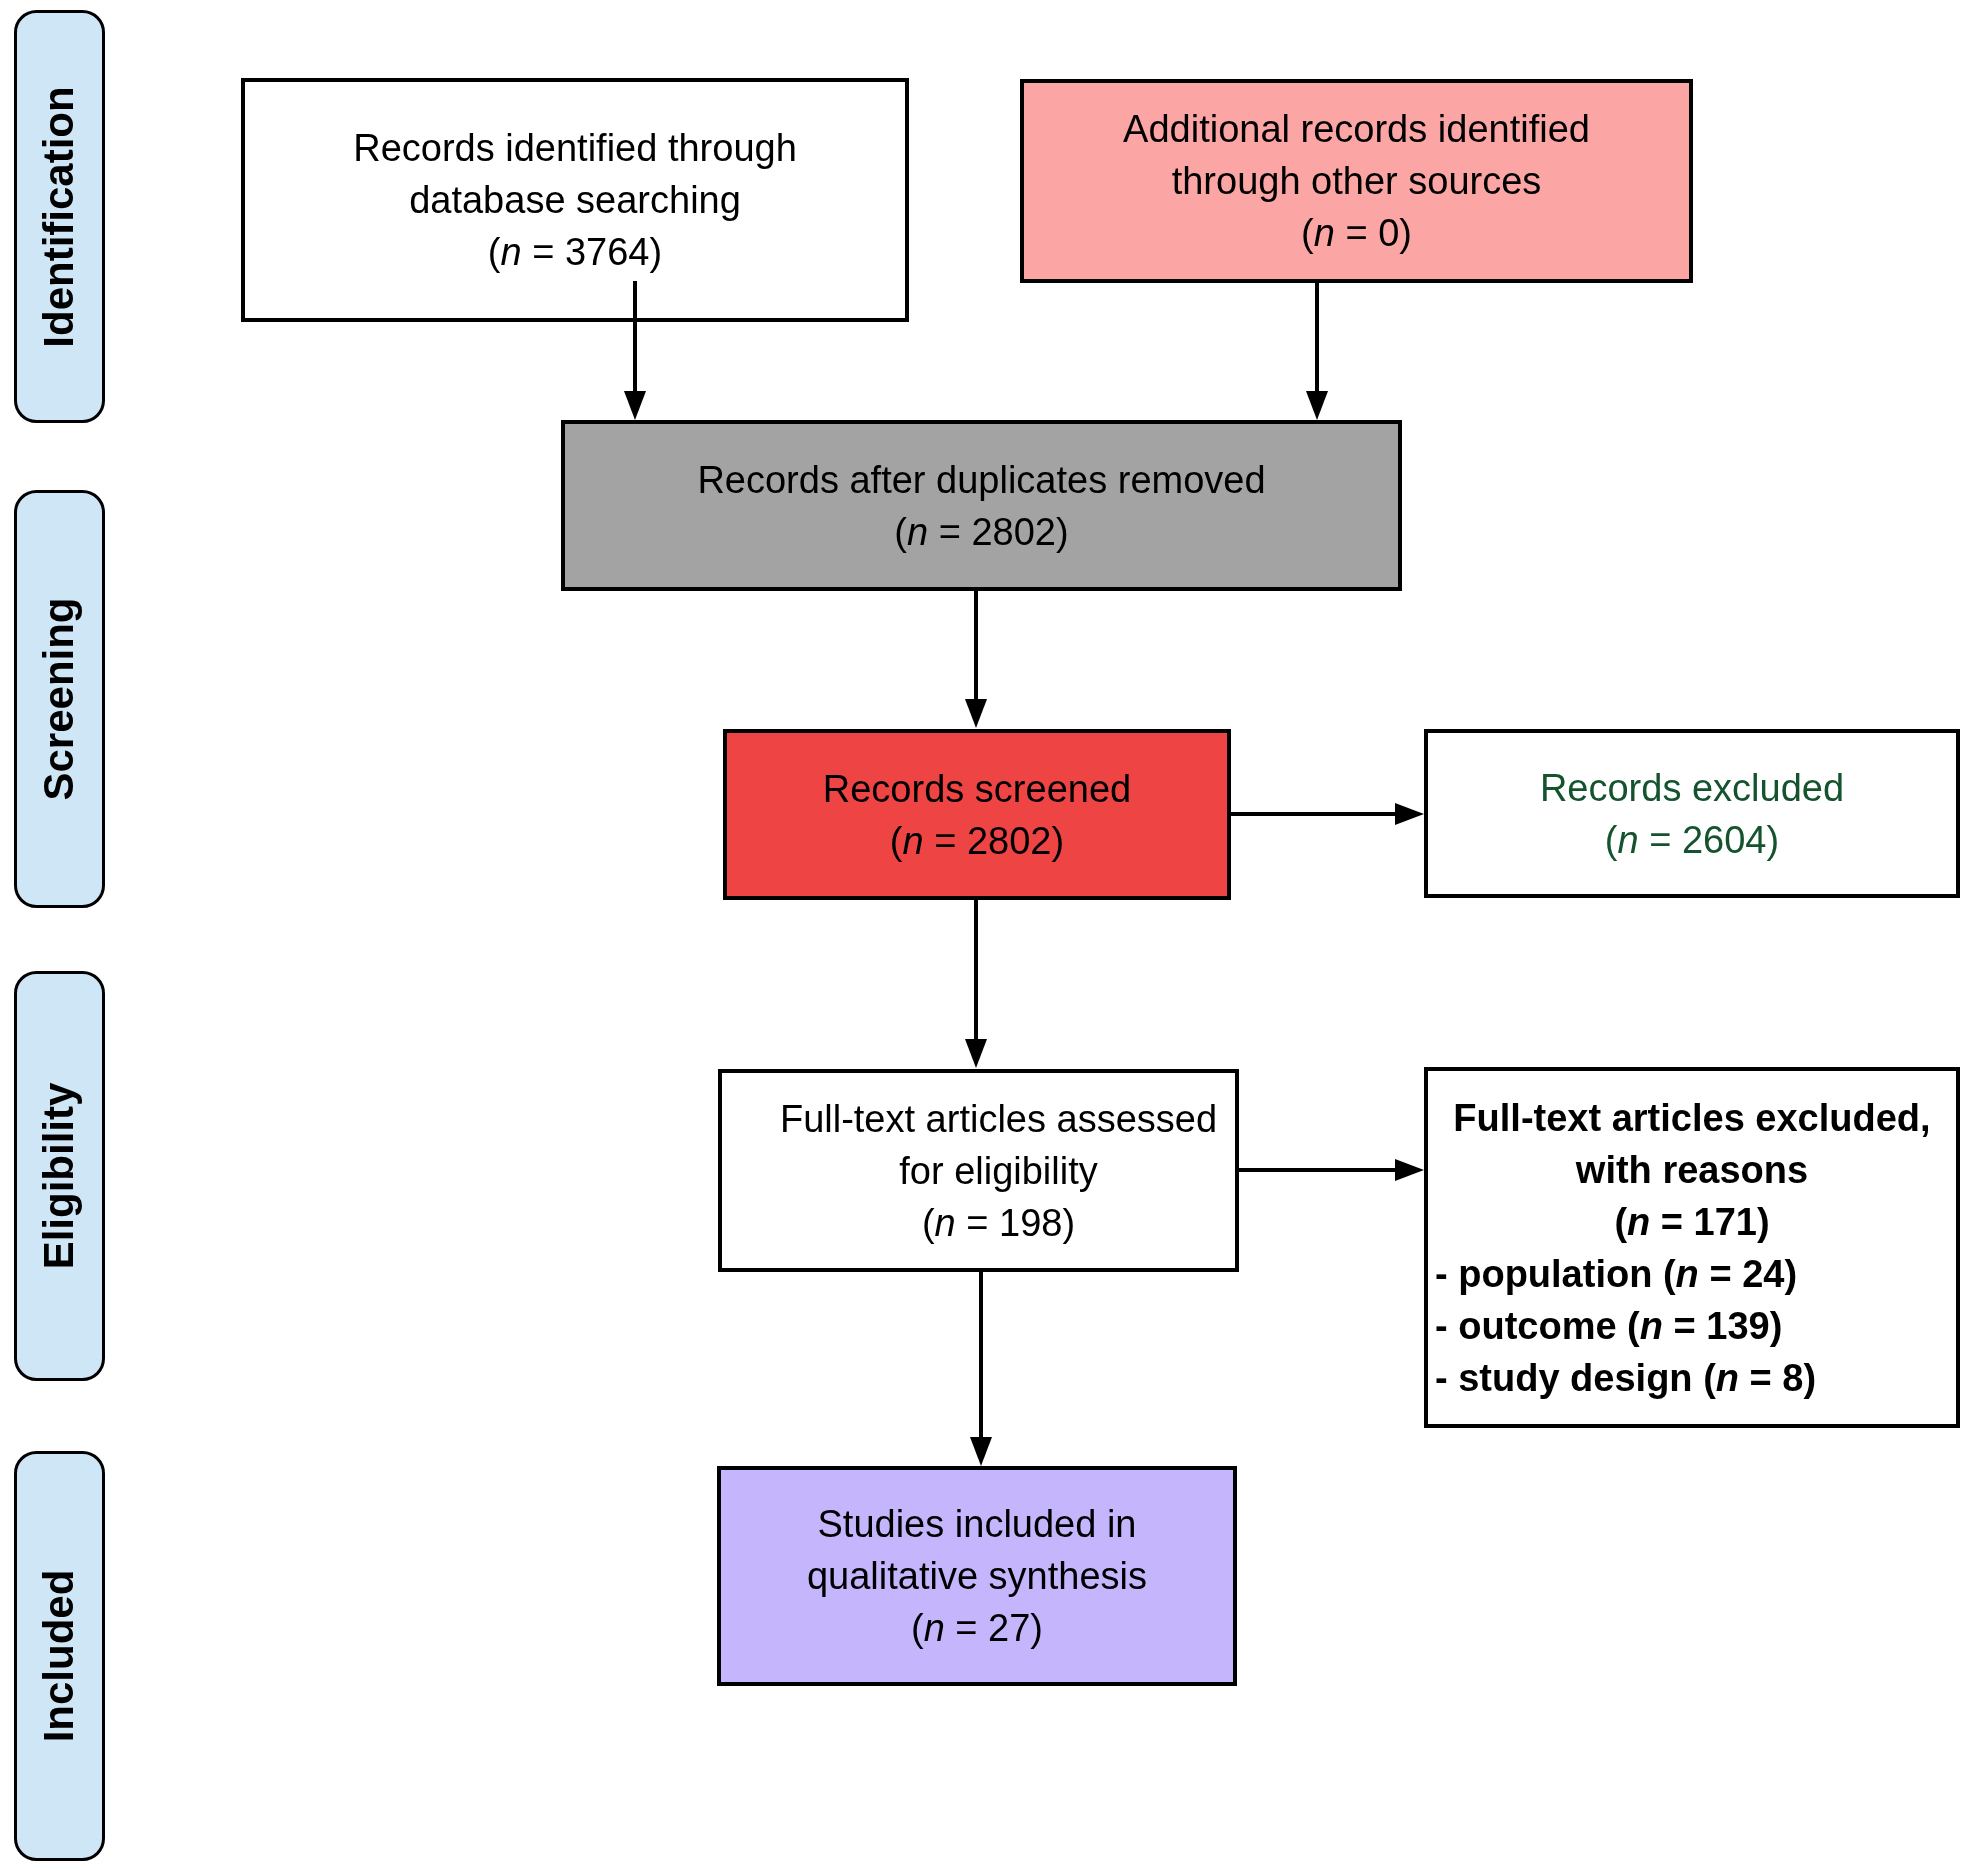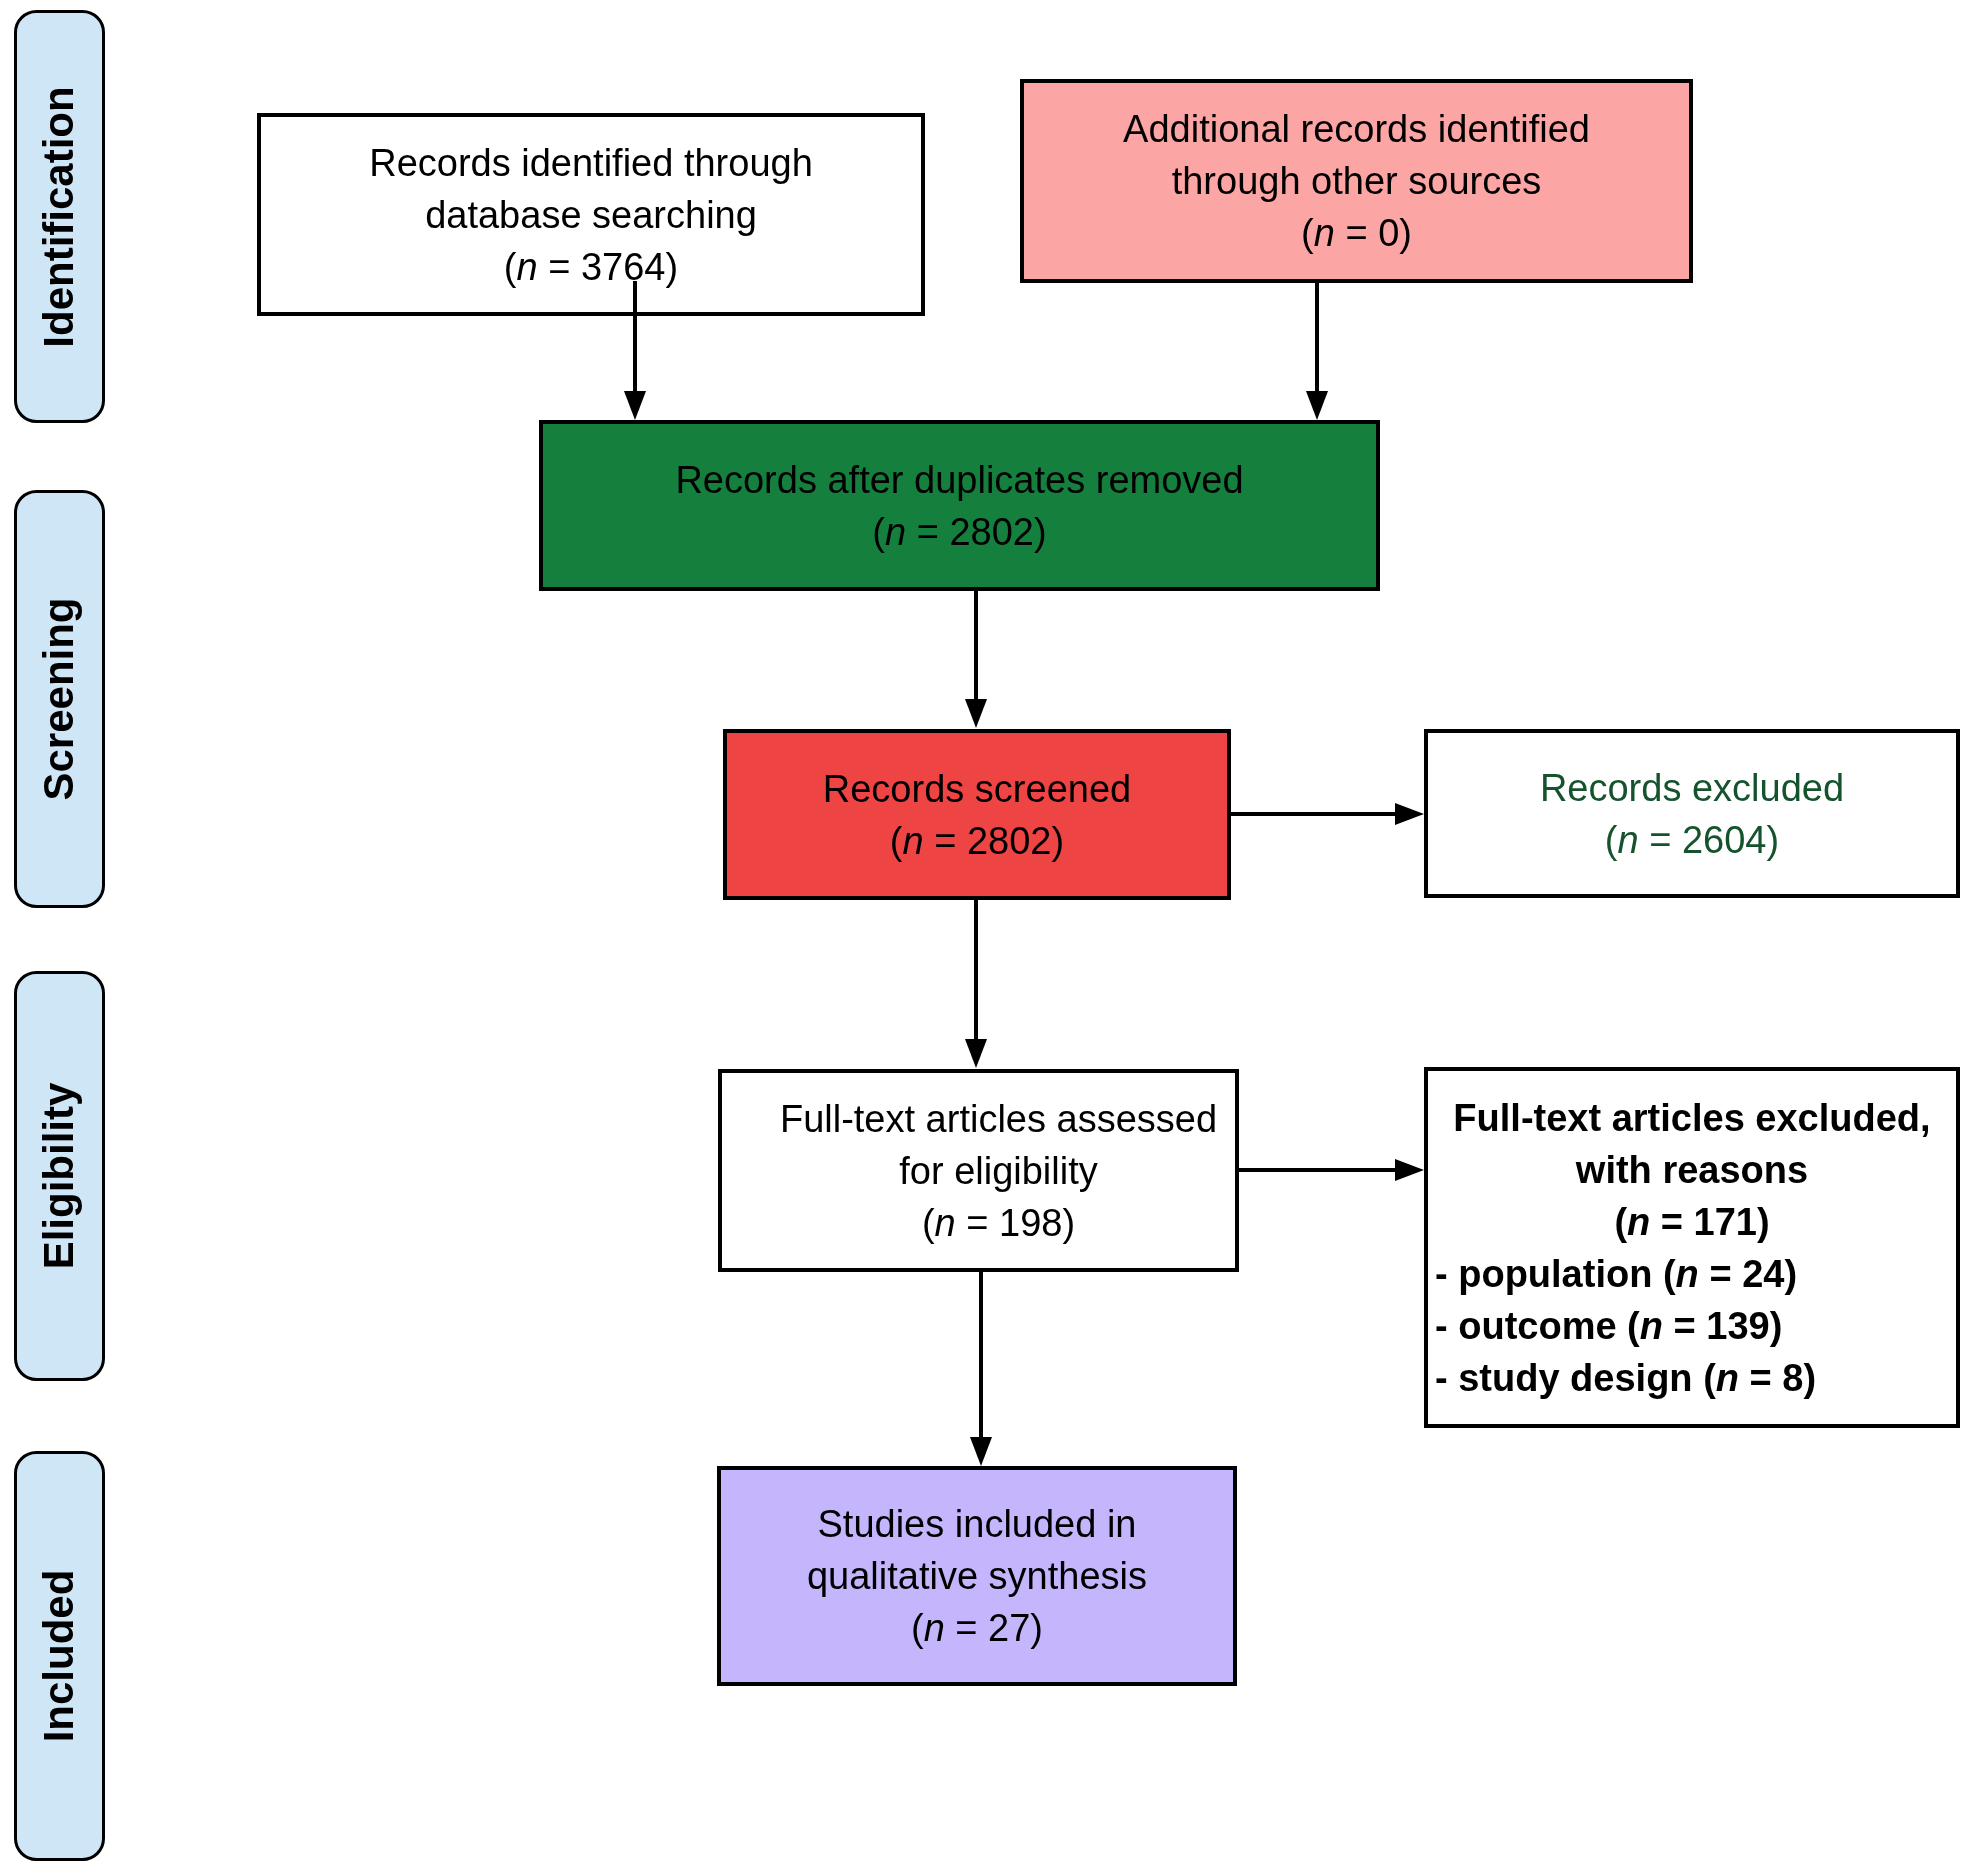--- a/index.html
+++ b/index.html
@@ -63,31 +63,31 @@
         <span class="stage-label">Screening</span>
       </div>
       <div class="stage" style="left: 13.8px; top: 971px; width: 91px; height: 410px; background: rgb(207, 230, 247); border-color: rgb(0, 0, 0);">
         <span class="stage-label">Eligibility</span>
       </div>
       <div class="stage" style="left: 13.8px; top: 1451px; width: 91px; height: 410px; background: rgb(207, 230, 247); border-color: rgb(0, 0, 0);">
         <span class="stage-label">Included</span>
       </div>
     </div>
   <div id="flow">
-      <div class="box" style="left: 257px; top: 78px; width: 668px; height: 203px; background: rgb(255, 255, 255); border-color: rgb(0, 0, 0); color: rgb(0, 0, 0); margin-top: 35px;">
+      <div class="box" style="left: 241px; top: 78px; width: 668px; height: 244px; background: rgb(255, 255, 255); border-color: rgb(0, 0, 0); color: rgb(0, 0, 0);">
         <span class="line">Records identified through</span>
         <span class="line">database searching</span>
         <span class="line">(<i>n</i> = 3764)</span>
       </div>
       <div class="box" style="left: 1020px; top: 79px; width: 673px; height: 204px; background: #fca5a5; border-color: rgb(0, 0, 0); color: rgb(0, 0, 0);">
         <span class="line">Additional records identified</span>
         <span class="line">through other sources</span>
         <span class="line">(<i>n</i> = 0)</span>
       </div>
-      <div class="box" style="left: 539px; top: 420px; width: 841px; height: 171px; background: #15803d; border-color: rgb(0, 0, 0); color: rgb(0, 0, 0);">
+      <div class="box" style="left: 561px; top: 420px; width: 841px; height: 171px; background: #a3a3a3; border-color: rgb(0, 0, 0); color: rgb(0, 0, 0);">
         <span class="line">Records after duplicates removed</span>
         <span class="line">(<i>n</i> = 2802)</span>
       </div>
       <div class="box" style="left: 723px; top: 729px; width: 508px; height: 171px; background: #ef4444; border-color: rgb(0, 0, 0); color: rgb(0, 0, 0);">
         <span class="line">Records screened</span>
         <span class="line">(<i>n</i> = 2802)</span>
       </div>
       <div class="box" style="left: 1424px; top: 729px; width: 536px; height: 169px; background: rgb(255, 255, 255); border-color: rgb(0, 0, 0); color: #14532d;">
         <span class="line">Records excluded</span>
         <span class="line">(<i>n</i> = 2604)</span>

